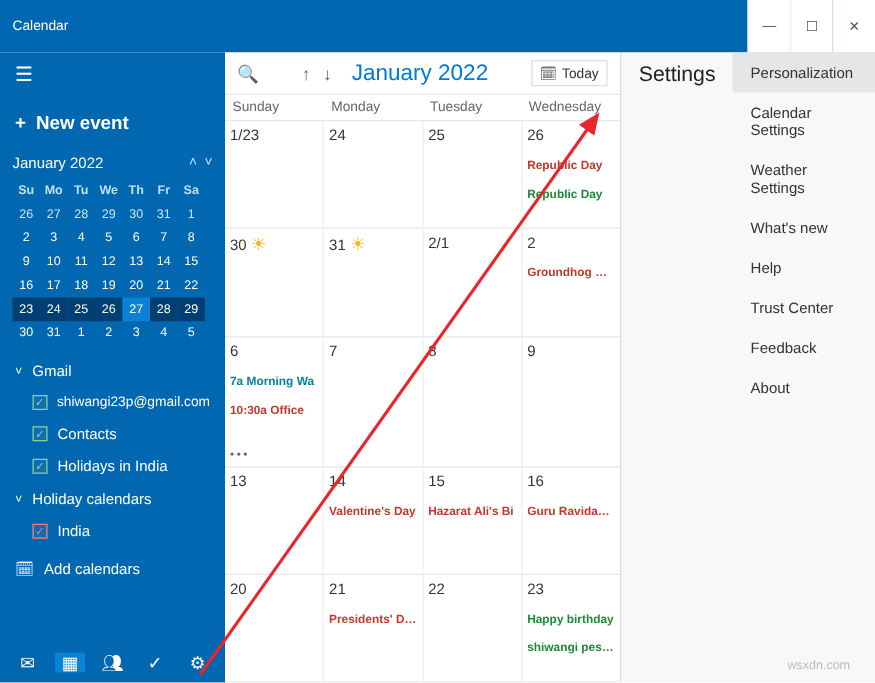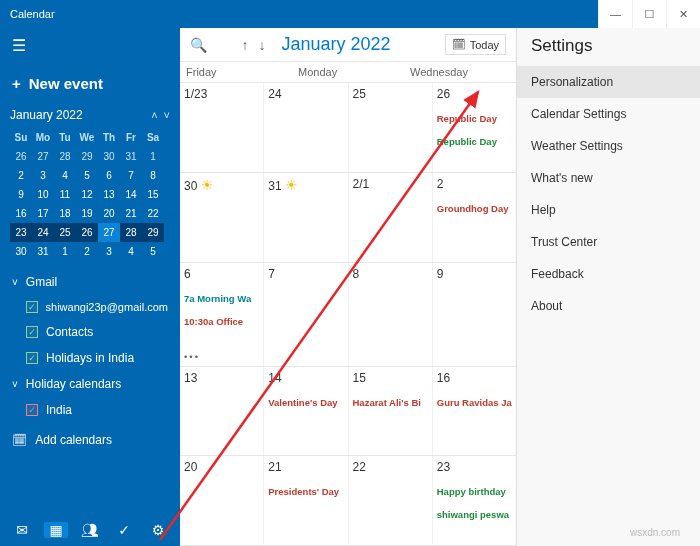--- a/index.html
+++ b/index.html
@@ -1,18 +1,18 @@
 <!DOCTYPE html>
 <html><head>
 <meta charset="utf-8">
 <style>
 * { margin: 0; padding: 0; box-sizing: border-box; font-family: "Segoe UI", Arial, sans-serif; }
 body { width: 700px; height: 546px; overflow: hidden; background: #fff; position: relative; }
 .window { display: flex; flex-direction: column; width: 100%; height: 100%; }
-.titlebar { height: 28px; display: flex; align-items: center; justify-content: space-between; background: #0067b0; color: #fff; padding-left: 10px; }
+.titlebar { height: 42px; display: flex; align-items: center; justify-content: space-between; background: #0067b0; color: #fff; padding-left: 10px; }
 .titlebar .title { font-size: 11px; }
 .titlebar .winbtns { display: flex; height: 100%; }
 .winbtn { width: 34px; display: flex; align-items: center; justify-content: center; font-size: 11px; background: #fff; color: #555; border-left: 1px solid #eee; }
 .main { flex: 1; display: flex; min-height: 0; }
 .sidebar { width: 180px; background: #0067b0; color: #fff; display: flex; flex-direction: column; font-size: 12px; }
 .hamburger { padding: 8px 12px; font-size: 16px; }
 .newevent { padding: 12px 12px; font-size: 15px; font-weight: 600; display: flex; align-items: center; gap: 8px; }
 .mini { padding: 4px 10px 8px 10px; }
 .mini-header { display: flex; justify-content: space-between; align-items: center; font-size: 12px; margin-bottom: 6px; }
 .mini-nav { display: flex; gap: 6px; color: #cde4f7; font-size: 11px; }
@@ -42,21 +42,21 @@
 .week { flex: 1; display: flex; border-bottom: 1px solid #e6e6e6; }
 .day { flex: 1; border-right: 1px solid #f0f0f0; padding: 4px; font-size: 11px; color: #444; position: relative; overflow: hidden; }
 .day:last-child { border-right: none; }
 .day .dnum { font-size: 12px; color: #333; }
 .ev { font-size: 9.5px; white-space: nowrap; overflow: hidden; text-overflow: ellipsis; margin-top: 12px; }
 .ev.red { color: #c0392b; font-weight: 600; }
 .ev.green { color: #1e8a3a; font-weight: 600; }
 .ev.teal { color: #008596; font-weight: 600; }
 .ev.dots { color: #666; letter-spacing: 2px; }
 .sun { font-size: 14px; color: #f5b80b; }
-.settings { width: 184px; border-left: 1px solid #ddd; background: #f8f8f8; display: flex; flex-direction: column; font-size: 12px; }
+.settings { width: 204px; border-left: 1px solid #ddd; background: #f8f8f8; display: flex; font-size: 12px; }
 .settings h2 { font-size: 17px; font-weight: 400; padding: 8px 14px 10px; color: #222; }
 .srow { padding: 9px 14px; color: #333; cursor: default; }
 .srow.sel { background: #e6e6e6; }
 .arrow { position: absolute; pointer-events: none; top: 0; left: 0; }
 .watermark { position: absolute; right: 20px; bottom: 8px; font-size: 10px; color: #bbb; }
 </style>
 </head>
 <body>
 
 <div class="window">
@@ -199,22 +199,23 @@
         <span class="navarrow">↑</span>
         <span class="navarrow">↓</span>
         <span class="monthlbl">January 2022</span>
         <span class="spacer"></span>
         <span class="todaybtn">
           <span>🗓︎</span>
           <span>Today</span>
         </span>
       </div>
       <div class="dayhead" id="dayhead">
-          <div>Friday</div>
+          <div>Sunday</div>
           <div>Monday</div>
+          <div>Tuesday</div>
           <div>Wednesday</div>
         </div>
       <div class="weeks" id="weeks">
           <div class="week">
             <div class="day">
               <div class="dnum">1/23</div>
             </div>
             <div class="day">
               <div class="dnum">24</div>
             </div>

